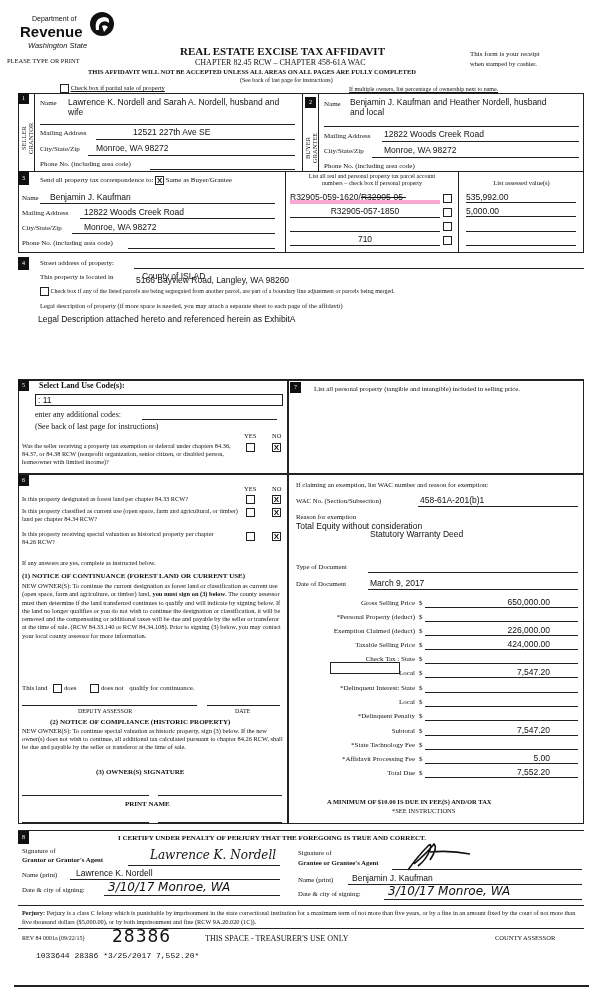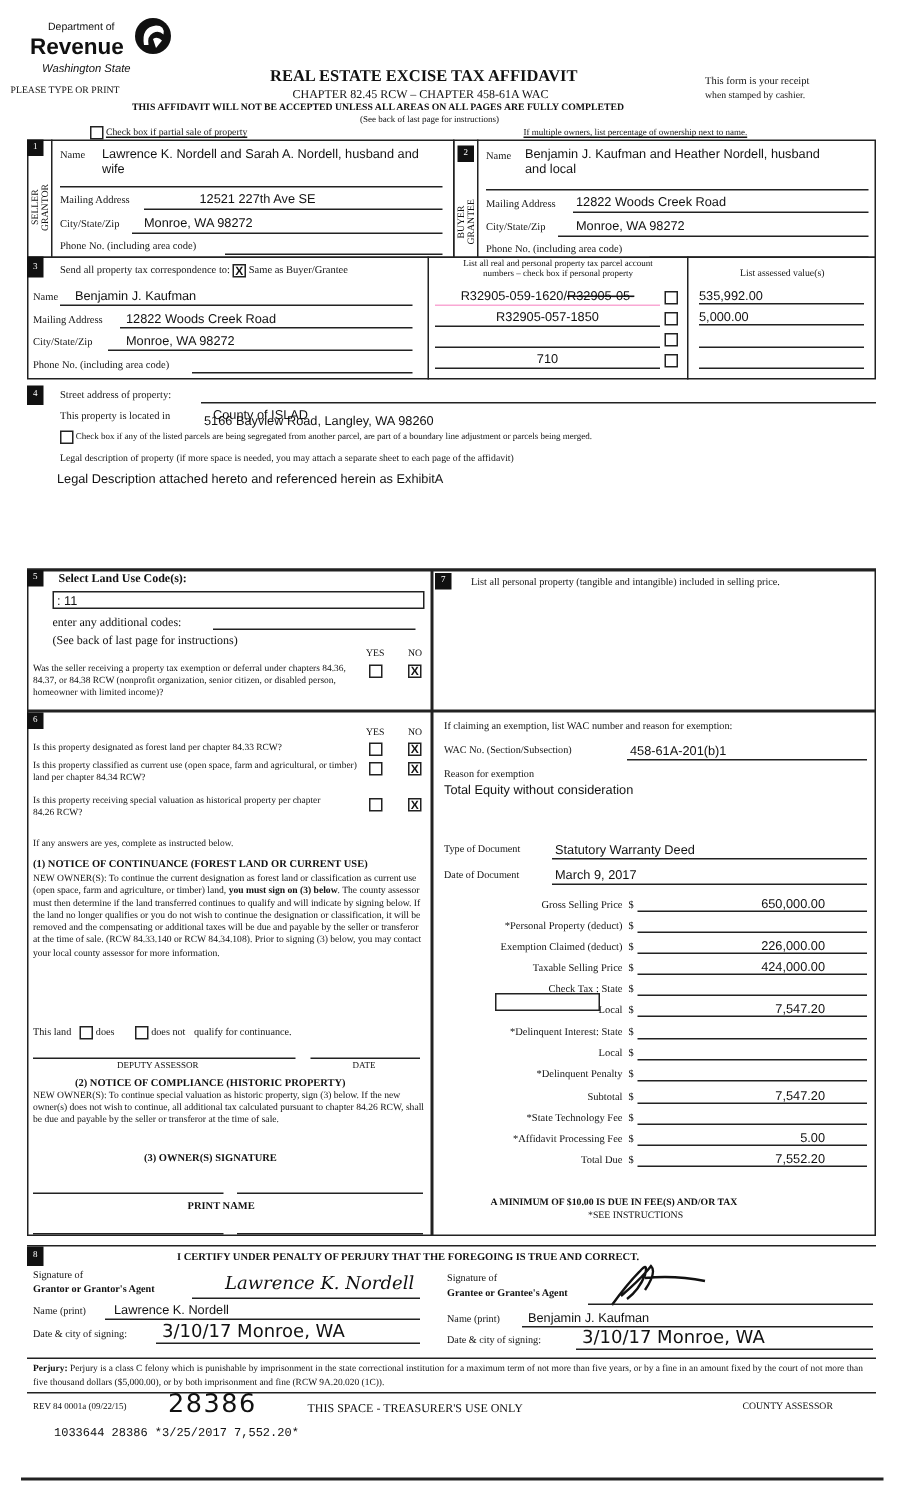--- a/index.html
+++ b/index.html
@@ -9,21 +9,21 @@
   .num { display: inline-block; width: 11px; height: 11px; background: #111; color: #fff; font-size: 6px; text-align: center; line-height: 11px; }
   .box { position: absolute; border: 1px solid #222; }
   .cb { display: inline-block; width: 9px; height: 9px; border: 1px solid #222; vertical-align: middle; text-align: center; line-height: 7px; font-size: 8px; font-family: "Liberation Sans", sans-serif; font-weight: bold; }
   .fill { font-family: "Liberation Sans", sans-serif; font-size: 8.5px; }
   .hline { position: absolute; border-top: 1px solid #222; height: 0; }
   .vline { position: absolute; border-left: 1px solid #222; width: 0; }
   .label { font-size: 7px; }
   .vert { position: absolute; writing-mode: vertical-rl; transform: rotate(180deg); font-size: 6.5px; text-align: center; line-height: 7px; }
   .row { position: absolute; white-space: nowrap; }
   .right { text-align: right; }
-  .hand { font-family: "DejaVu Sans", sans-serif; font-size: 12px; }
+  .hand { font-family: "DejaVu Sans", sans-serif; font-style: italic; font-size: 12px; }
   .mono { font-family: "Liberation Mono", monospace; font-size: 8px; }
 </style>
 </head>
 <body>
 
 <div class="abs" style="left:18px;top:8px;width:100px;height:48px;">
   <div class="abs sans" style="left:14px;top:7px;font-size:7px;">Department of</div>
   <div class="abs sans" style="left:2px;top:15px;font-size:15px;font-weight:bold;">Revenue</div>
   <div class="abs sans" style="left:10px;top:33px;font-size:7.5px;font-style:italic;">Washington State</div>
   <svg class="abs" style="left:70px;top:2px;" width="28" height="28" viewBox="0 0 28 28">
@@ -99,21 +99,21 @@
 <div class="hline" style="left:72px;top:233px;width:203px;"></div>
 <div class="row label" style="left:22px;top:239px;">Phone No. (including area code)</div>
 <div class="hline" style="left:128px;top:248px;width:147px;"></div>
 
 <div class="abs" style="left:287px;top:173px;width:170px;text-align:center;font-size:6px;line-height:7px;">
   <div>List all real and personal property tax parcel account</div>
   <div>numbers – check box if personal property</div>
 </div>
 <div class="abs" style="left:459px;top:179px;width:125px;text-align:center;font-size:6.5px;">List assessed value(s)</div>
 
-<div class="abs" style="left:290px;top:192px;width:150px;height:12px;border-bottom:1px solid #f9a8d4;text-align:center;">
+<div class="abs" style="left:290px;top:192px;width:150px;height:12px;border-bottom:4px solid #f9a8d4;">
   <span class="fill">R32905-059-1620/</span><span class="fill" style="text-decoration:line-through;">R32905-05-</span>
 </div>
 <span class="abs cb" style="left:443px;top:194px;"></span>
 <div class="abs fill" style="left:466px;top:192px;width:110px;border-bottom:1px solid #222;">535,992.00</div>
 
 <div class="abs" style="left:290px;top:206px;width:150px;height:12px;border-bottom:1px solid #222;text-align:center;">
   <span class="fill">R32905-057-1850</span>
 </div>
 <span class="abs cb" style="left:443px;top:208px;"></span>
 <div class="abs fill" style="left:466px;top:206px;width:110px;border-bottom:1px solid #222;">5,000.00</div>
@@ -206,21 +206,21 @@
 <div class="abs" style="left:304px;top:384px;width:270px;font-size:6.8px;line-height:10px;text-indent:10px;">List all personal property (tangible and intangible) included in selling price.</div>
 <div class="box" style="left:288px;top:474px;width:296px;height:350px;"></div>
 <div class="row" style="left:296px;top:481px;font-size:6.8px;">If claiming an exemption, list WAC number and reason for exemption:</div>
 <div class="row" style="left:296px;top:497px;font-size:6.8px;">WAC No. (Section/Subsection)</div>
 <div class="row fill" style="left:420px;top:495px;">458-61A-201(b)1</div>
 <div class="hline" style="left:418px;top:506px;width:160px;"></div>
 <div class="row" style="left:296px;top:513px;font-size:6.8px;">Reason for exemption</div>
 <div class="row fill" style="left:296px;top:521px;">Total Equity without consideration</div>
 
 <div class="row" style="left:296px;top:563px;font-size:6.8px;">Type of Document</div>
-<div class="row fill" style="left:370px;top:561px;text-align:right;">Statutory Warranty Deed</div>
+<div class="row fill" style="left:370px;top:529px;text-align:right;">Statutory Warranty Deed</div>
 <div class="hline" style="left:368px;top:572px;width:210px;"></div>
 <div class="row" style="left:296px;top:580px;font-size:6.8px;">Date of Document</div>
 <div class="row fill" style="left:370px;top:578px;">March 9, 2017</div>
 <div class="hline" style="left:368px;top:589px;width:210px;"></div>
 
 <div id="taxlines">
     <div class="row right" style="left: 290px; width: 125px; top: 599px; font-size: 7px;">Gross Selling Price</div>
     <div class="row" style="left: 419px; top: 599px; font-size: 7px;">$</div>
     <div class="abs fill right" style="left: 425px; top: 597px; width: 153px; height: 11px; border-bottom: 1px solid rgb(34, 34, 34); padding-right: 28px;">650,000.00</div>
     <div class="row right" style="left: 290px; width: 125px; top: 613px; font-size: 7px;">*Personal Property (deduct)</div>

